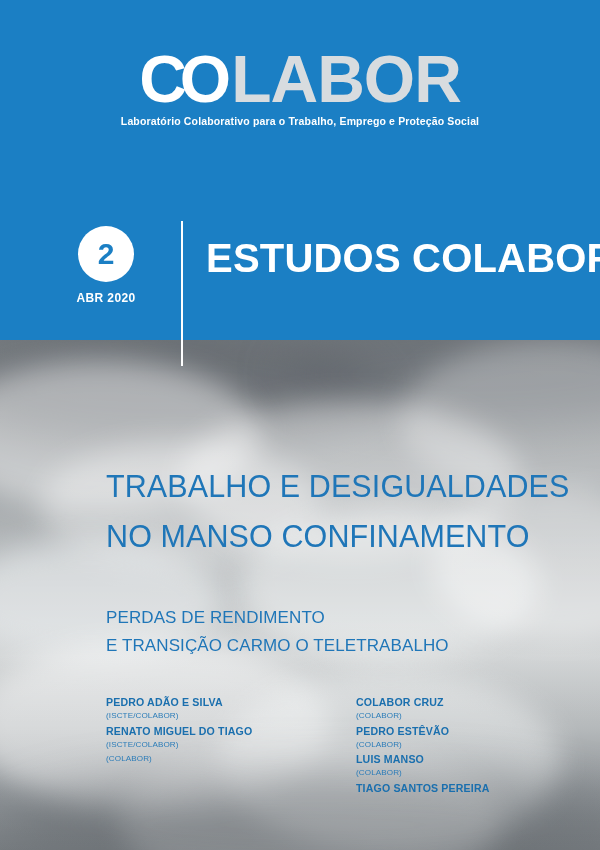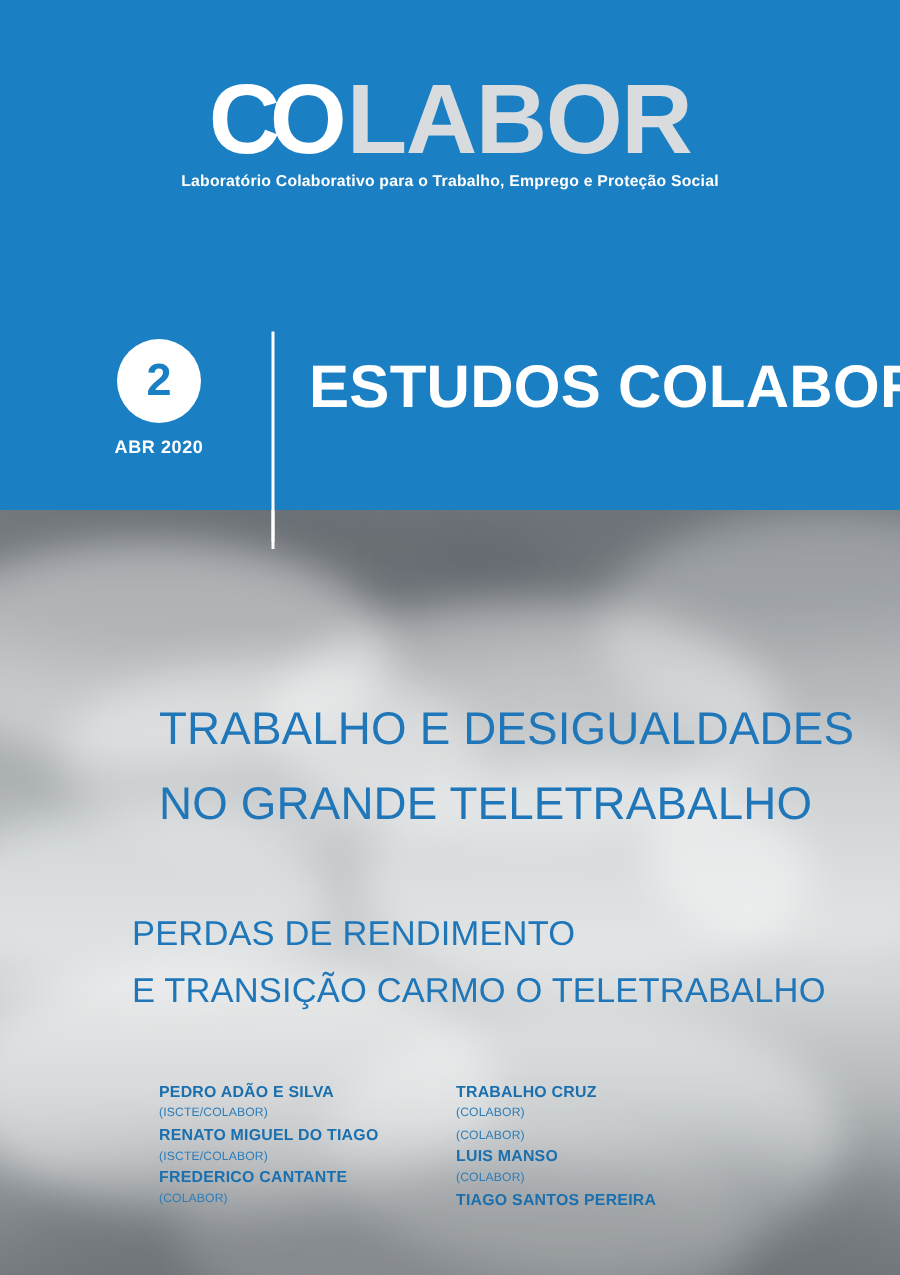--- a/index.html
+++ b/index.html
@@ -196,36 +196,36 @@
     top: 122px;
     color: #1f76b8;
     font-size: 30.5px;
     line-height: 1.63;
     letter-spacing: 0.1px;
     white-space: nowrap;
   }
   .main-title div { font-weight: normal; }
   .subtitle {
     position: absolute;
-    left: 88px;
+    left: 106px;
     top: 264px;
     color: #1f76b8;
-    font-size: 23px;
+    font-size: 17px;
     line-height: 1.65;
     letter-spacing: 0.1px;
     white-space: nowrap;
   }
 
   .authors {
     position: absolute;
     left: 106px;
-    top: 382px;
+    top: 356px;
     width: 430px;
     display: flex;
-    gap: 22px;
+    gap: 74px;
   }
   .authors .col { width: 176px; }
   .author { margin-bottom: 3px; }
   .author-name {
     color: #1a6fae;
     font-size: 10.6px;
     font-weight: bold;
     letter-spacing: 0.15px;
     line-height: 1.32;
   }
@@ -277,49 +277,49 @@
       <div class="series-title">ESTUDOS COLABOR</div>
     </div>
   </div>
 
   <div class="divider-ext"></div>
 
   <div class="content">
 
     <div class="main-title">
       <div>TRABALHO E DESIGUALDADES</div>
-      <div>NO GRANDE TELETRABALHO</div>
+      <div>NO MANSO CONFINAMENTO</div>
     </div>
 
     <div class="subtitle">
       <div>PERDAS DE RENDIMENTO</div>
       <div>E TRANSIÇÃO CARMO O TELETRABALHO</div>
     </div>
 
     <div class="authors">
       <div class="col">
         <div class="author">
           <div class="author-name">PEDRO ADÃO E SILVA</div>
           <div class="author-aff">(ISCTE/COLABOR)</div>
         </div>
         <div class="author">
           <div class="author-name">RENATO MIGUEL DO TIAGO</div>
           <div class="author-aff">(ISCTE/COLABOR)</div>
         </div>
         <div class="author">
-          <div class="author-name">FREDERICO CANTANTE</div>
           <div class="author-aff">(COLABOR)</div>
         </div>
       </div>
       <div class="col">
         <div class="author">
-          <div class="author-name">TRABALHO CRUZ</div>
+          <div class="author-name">COLABOR CRUZ</div>
           <div class="author-aff">(COLABOR)</div>
         </div>
         <div class="author">
+          <div class="author-name">PEDRO ESTÊVÃO</div>
           <div class="author-aff">(COLABOR)</div>
         </div>
         <div class="author">
           <div class="author-name">LUIS MANSO</div>
           <div class="author-aff">(COLABOR)</div>
         </div>
         <div class="author">
           <div class="author-name">TIAGO SANTOS PEREIRA</div>
         </div>
       </div>

